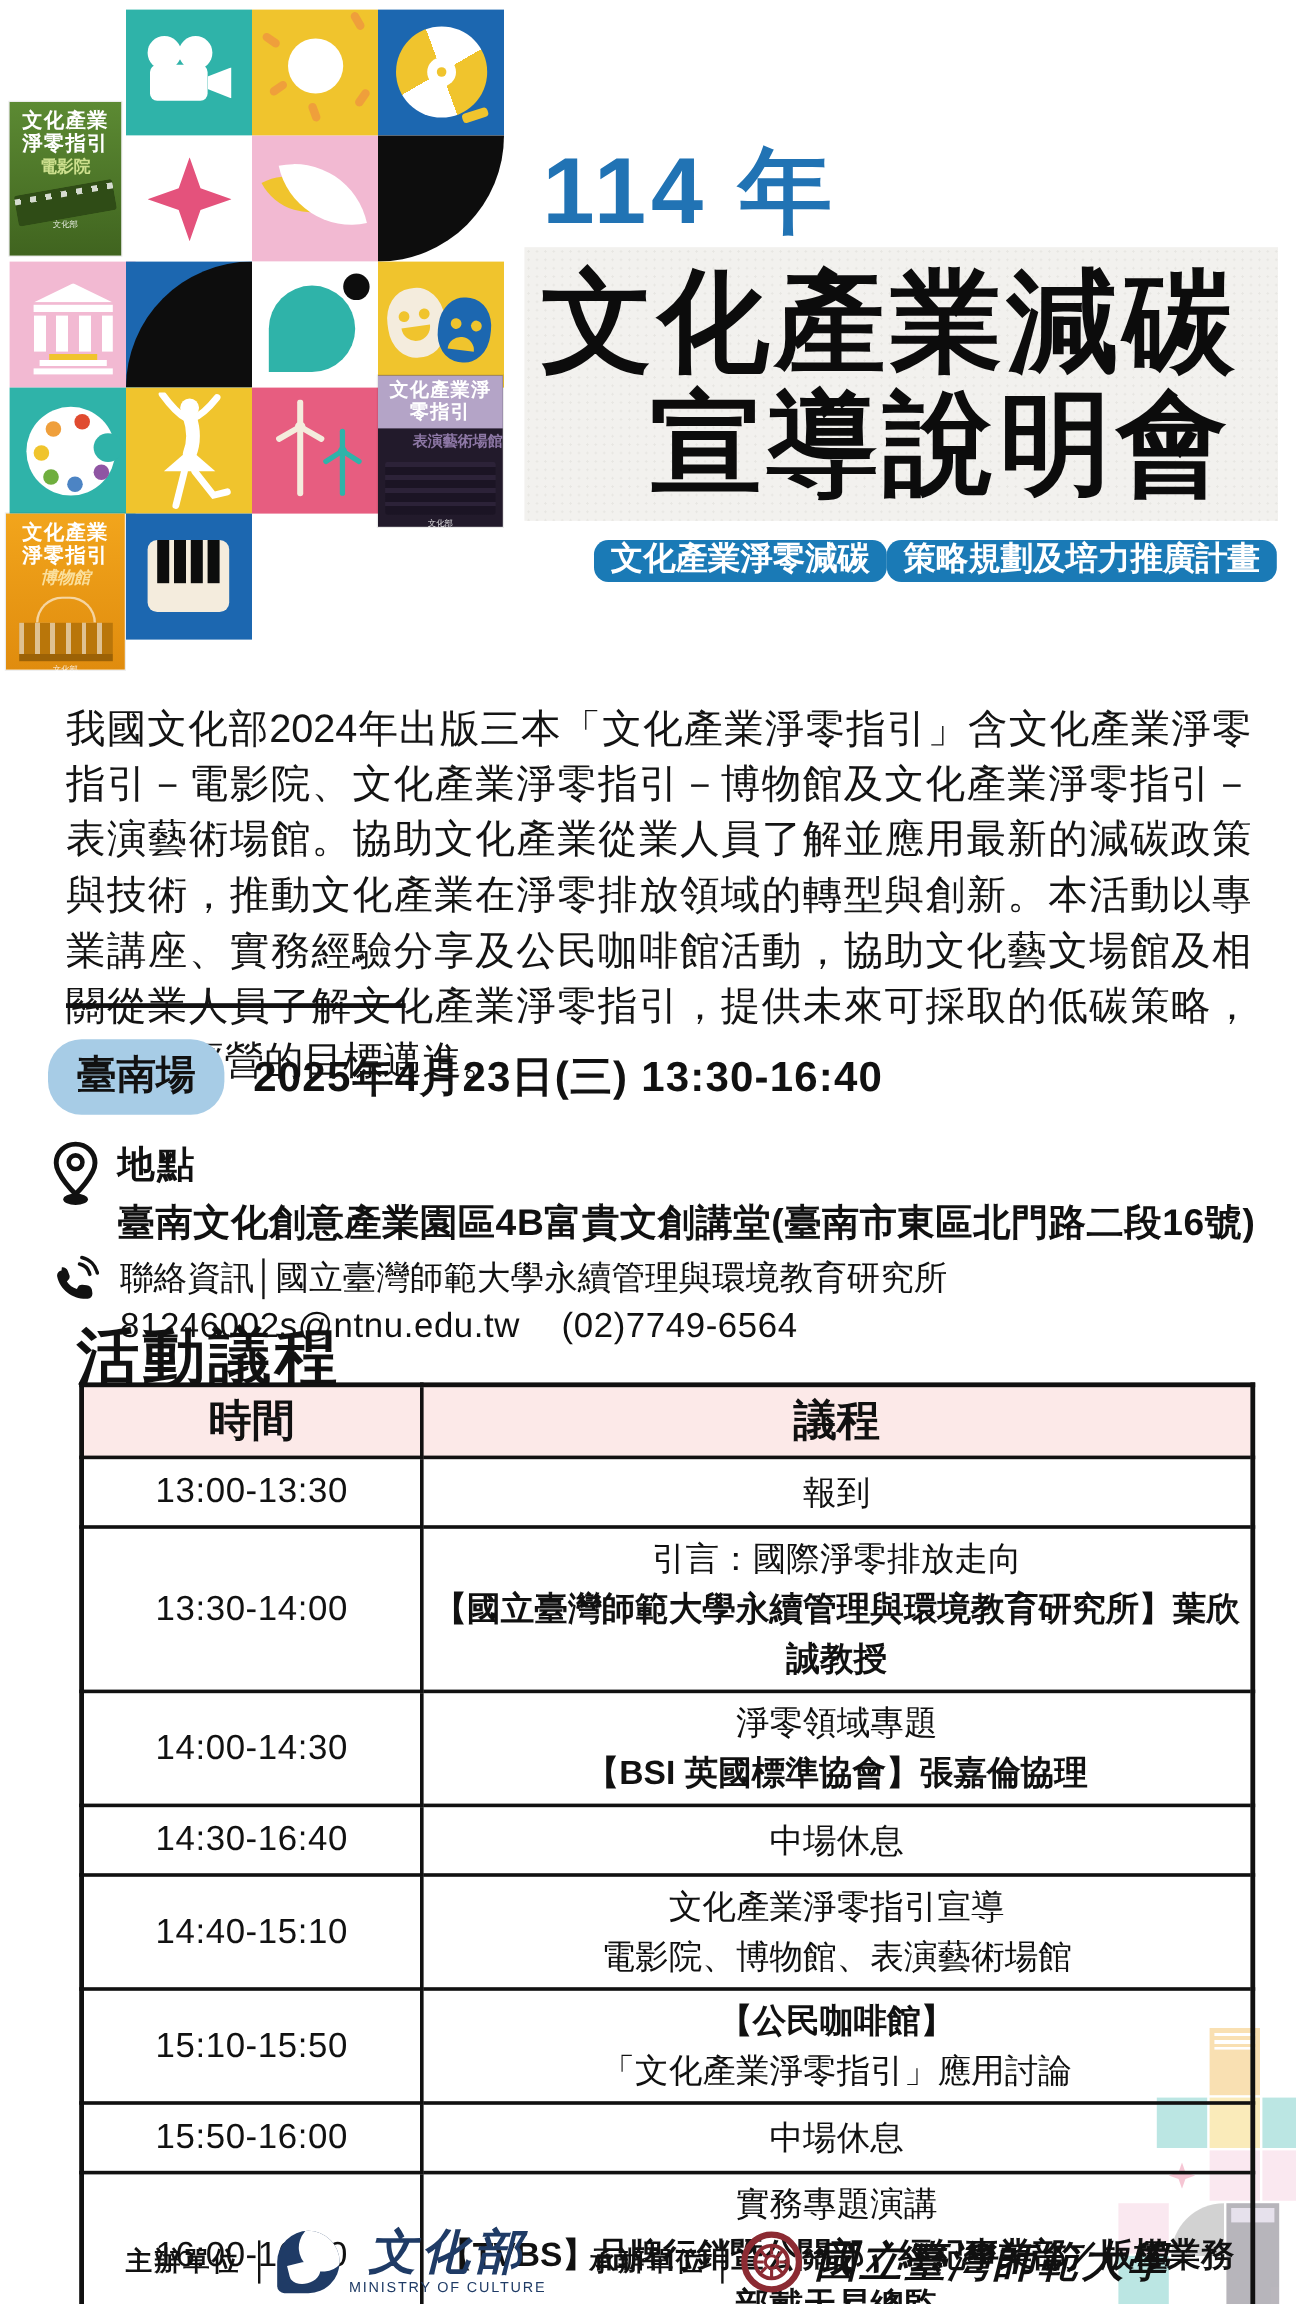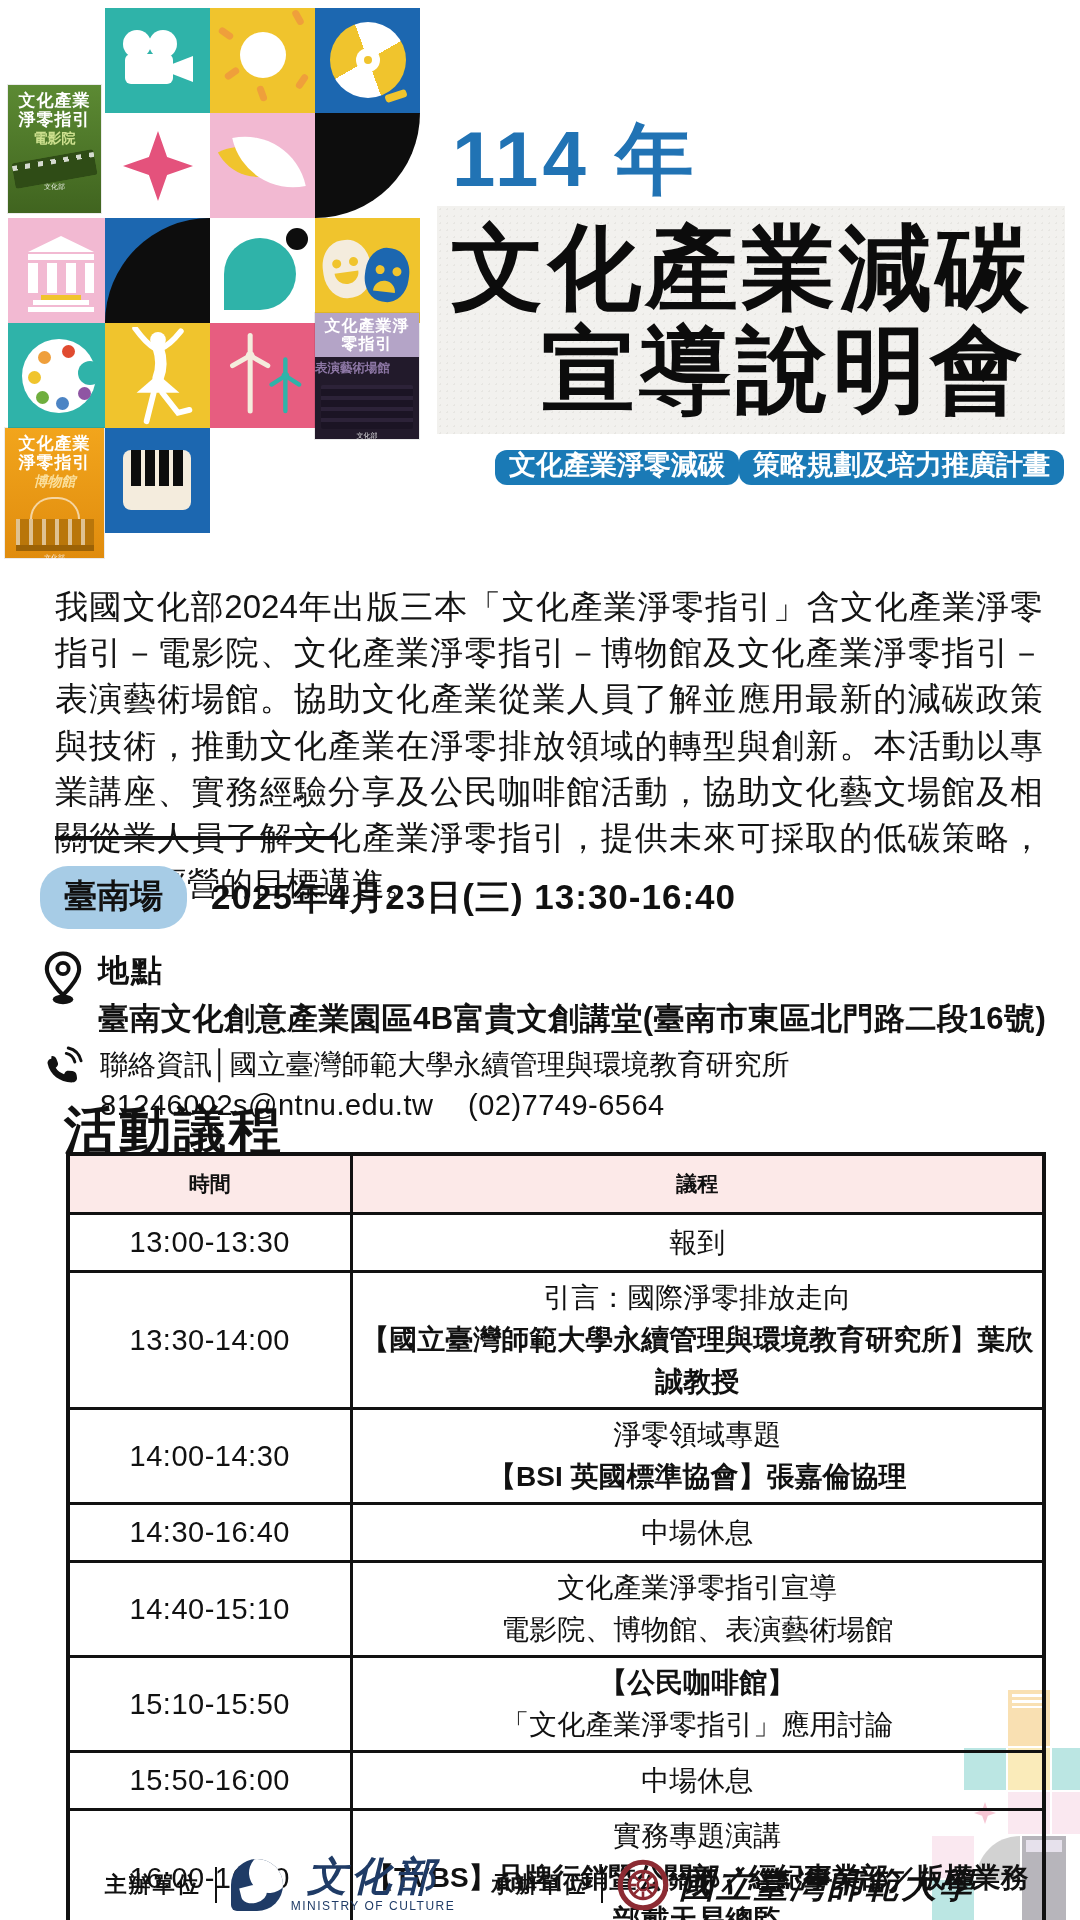--- a/index.html
+++ b/index.html
@@ -71,21 +71,21 @@
   .cover .imprint{color:rgba(255,255,255,.85);font-size:7px;text-align:center;}
   .cov-cinema{left:8px;top:85px;width:93px;height:128px;background:linear-gradient(#5c8a33,#40641f);padding:6px 5px;box-sizing:border-box;}
   .cov-cinema .ct{font-size:17px;text-align:center;}
   .cov-cinema .cs{color:#cde08e;font-size:14px;font-weight:bold;text-align:center;margin-top:1px;}
   .film{margin-top:8px;height:26px;background:#2f4c16;border-radius:3px;transform:rotate(-10deg);
         background-image:repeating-linear-gradient(90deg,rgba(255,255,255,.8) 0 5px,transparent 5px 13px);
         background-size:100% 5px;background-repeat:no-repeat;background-position:0 3px;}
   .cov-perf{left:315px;top:313px;width:104px;height:126px;background:#221a2b;padding:0;box-sizing:border-box;}
   .cov-perf .hd{background:#b4a4c7;padding:4px 4px;}
   .cov-perf .ct{font-size:16px;text-align:center;}
-  .cov-perf .cs{color:#8d77a5;font-size:12.5px;font-weight:bold;text-align:left;margin-top:3px;}
+  .cov-perf .cs{color:#8d77a5;font-size:12.5px;font-weight:bold;text-align:right;margin-top:3px;}
   .seats{margin:8px 6px 2px;height:44px;background:repeating-linear-gradient(#2c2238 0 4px,#1b1424 4px 11px);border-radius:2px;}
   .cov-mus{left:5px;top:428px;width:99px;height:130px;background:linear-gradient(#f2a51c,#e08c0e);padding:6px 5px;box-sizing:border-box;}
   .cov-mus .ct{font-size:17px;text-align:center;}
   .cov-mus .cs{color:#fadf9c;font-size:14px;font-weight:bold;text-align:center;margin-top:1px;font-style:italic;}
   .bld{margin:6px auto 2px;width:78px;}
   .bld .dome{width:46px;height:20px;border:2px solid rgba(255,255,255,.6);border-bottom:none;border-radius:46px 46px 0 0;margin:0 auto;}
   .bld .bodyb{width:78px;height:26px;background:#b9760a;
        background-image:repeating-linear-gradient(90deg,rgba(255,255,255,.55) 0 4px,transparent 4px 13px);}
   .bld .baseb{width:78px;height:6px;background:#9c6206;}
 
@@ -120,21 +120,21 @@
   .contact-text{margin-left:14px;}
   .c1{font-size:28px;}
   .c2{font-size:29px;margin-top:5px;letter-spacing:0.5px;}
   .c2 .ph{margin-left:26px;}
 
   
   .agenda-heading{left:64px;top:1096px;font-size:52px;font-weight:700;letter-spacing:3px;}
   .agenda-table{left:66px;top:1152px;width:980px;border-collapse:collapse;z-index:2;position:absolute;}
   .agenda-table th,.agenda-table td{border:3px solid #111;text-align:center;vertical-align:middle;padding:4px 8px;}
   .agenda-table{border:4px solid #111;}
-  .agenda-table th{background:#fce9e8;font-size:21px;font-weight:800;height:48px;}
+  .agenda-table th{background:#fce9e8;font-size:36px;font-weight:800;height:48px;}
   .col-time{width:29%;}
   .td-time{font-size:29px;letter-spacing:0.5px;}
   .td-desc{font-size:28px;line-height:1.5;}
   .td-desc .b{font-weight:800;}
   .h-s{height:47px;} .h-d{height:78px;}
 
   
   .footer{left:0;top:1850px;width:1080px;height:70px;display:flex;align-items:center;justify-content:center;z-index:2;}
   .f-label{font-size:22px;font-weight:800;letter-spacing:2px;}
   .vline{width:2px;height:36px;background:#111;margin:0 14px;}

